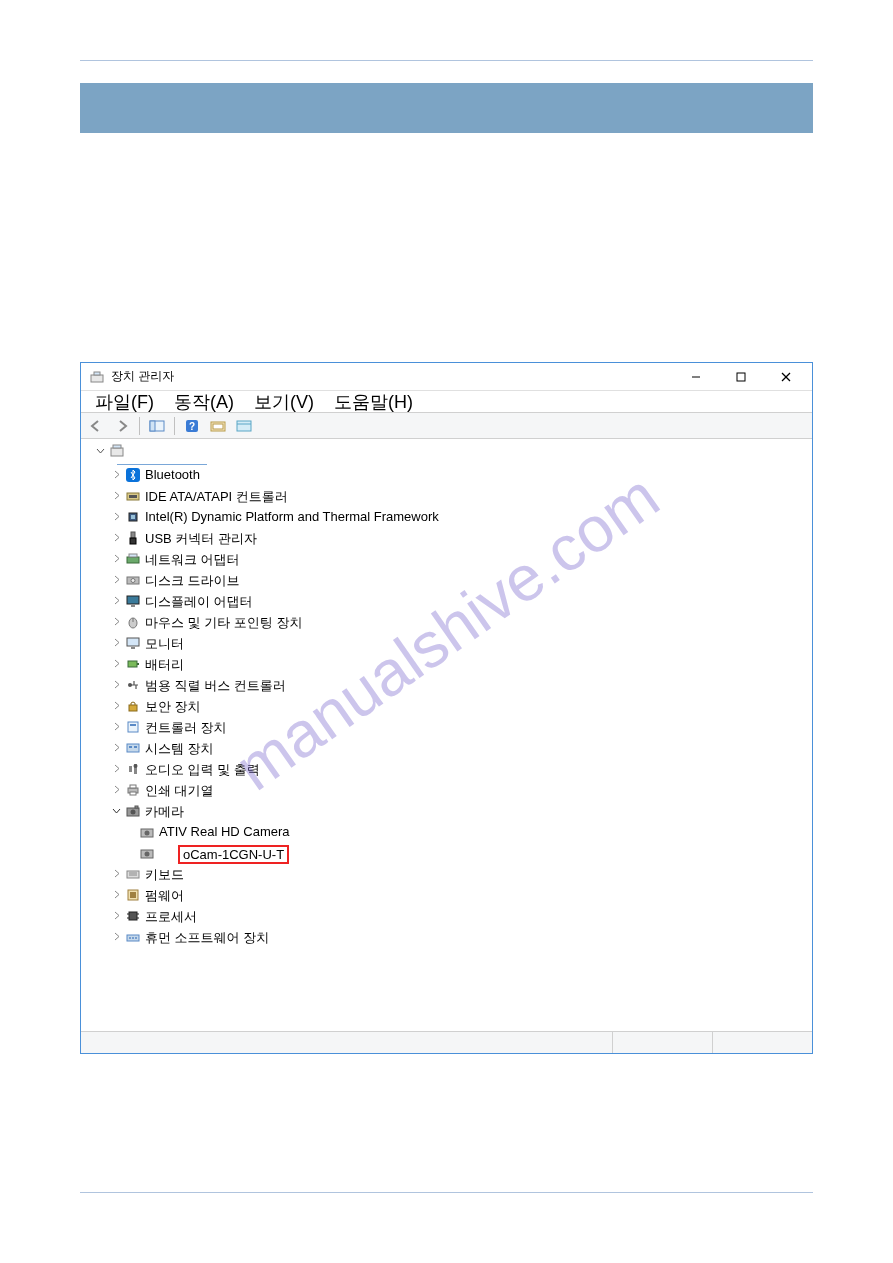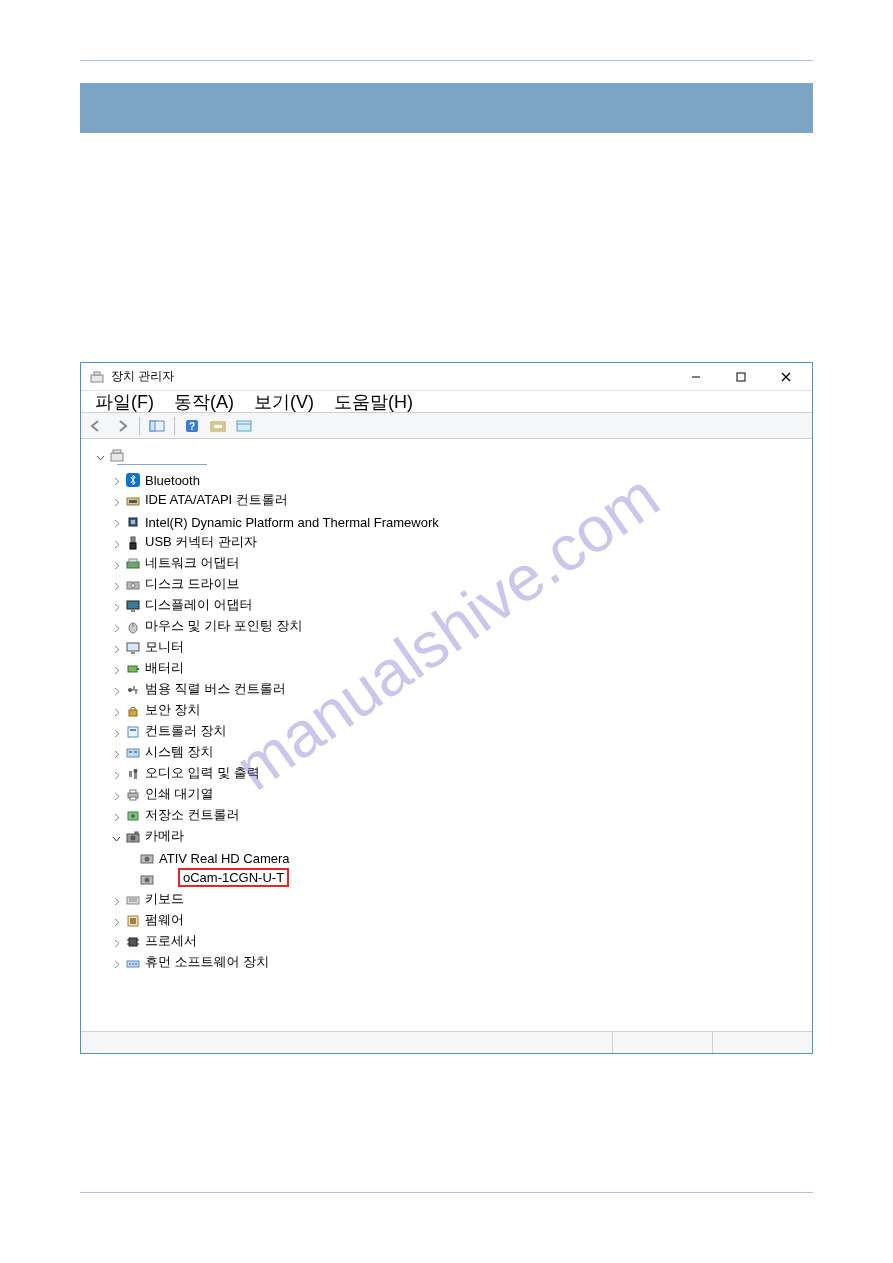--- a/index.html
+++ b/index.html
@@ -85,21 +85,21 @@
   }
   .tree-area {
     flex: 1;
     overflow: auto;
     padding: 4px 0 0 6px;
     background: #fff;
     position: relative;
   }
   .tree-row {
     display: flex;
-    align-items: flex-end;
+    align-items: flex-start;
     height: 21px;
     font-size: 13px;
     color: #000;
     white-space: nowrap;
   }
   .expander {
     width: 14px; height: 14px;
     display: inline-flex; align-items: center; justify-content: center;
     color: #555; font-size: 9px; font-family: monospace;
     margin-right: 2px;
@@ -477,34 +477,20 @@
               <rect x="2" y="5" width="10" height="5" fill="#bcbcbc" stroke="#777"></rect>
               <rect x="4" y="2" width="6" height="3" fill="#fff" stroke="#777"></rect>
               <rect x="4" y="9" width="6" height="3" fill="#fff" stroke="#777"></rect>
             </svg>
           </span>
           <span>인쇄 대기열</span>
         </div>
         <div class="tree-row indent-1">
           <span class="expander">
             <svg width="9" height="9">
-              <path d="M3 1 L7 4.5 L3 8" fill="none" stroke="#888" stroke-width="1"></path>
-            </svg>
-          </span>
-          <span class="node-icon">
-            <svg width="14" height="14">
-              <rect x="2" y="3" width="10" height="8" fill="#8ac48a" stroke="#3a7a3a"></rect>
-              <circle cx="7" cy="7" r="2" fill="#3a7a3a"></circle>
-            </svg>
-          </span>
-          <span>저장소 컨트롤러</span>
-        </div>
-        <div class="tree-row indent-1">
-          <span class="expander">
-            <svg width="9" height="9">
               <path d="M1 3 L4.5 7 L8 3" fill="none" stroke="#333" stroke-width="1"></path>
             </svg>
           </span>
           <span class="node-icon">
             <svg width="14" height="14">
               <rect x="1" y="4" width="12" height="8" fill="#999" stroke="#555"></rect>
               <circle cx="7" cy="8" r="2.5" fill="#555"></circle>
               <rect x="9" y="2" width="3" height="2" fill="#999" stroke="#555"></rect>
             </svg>
           </span>

